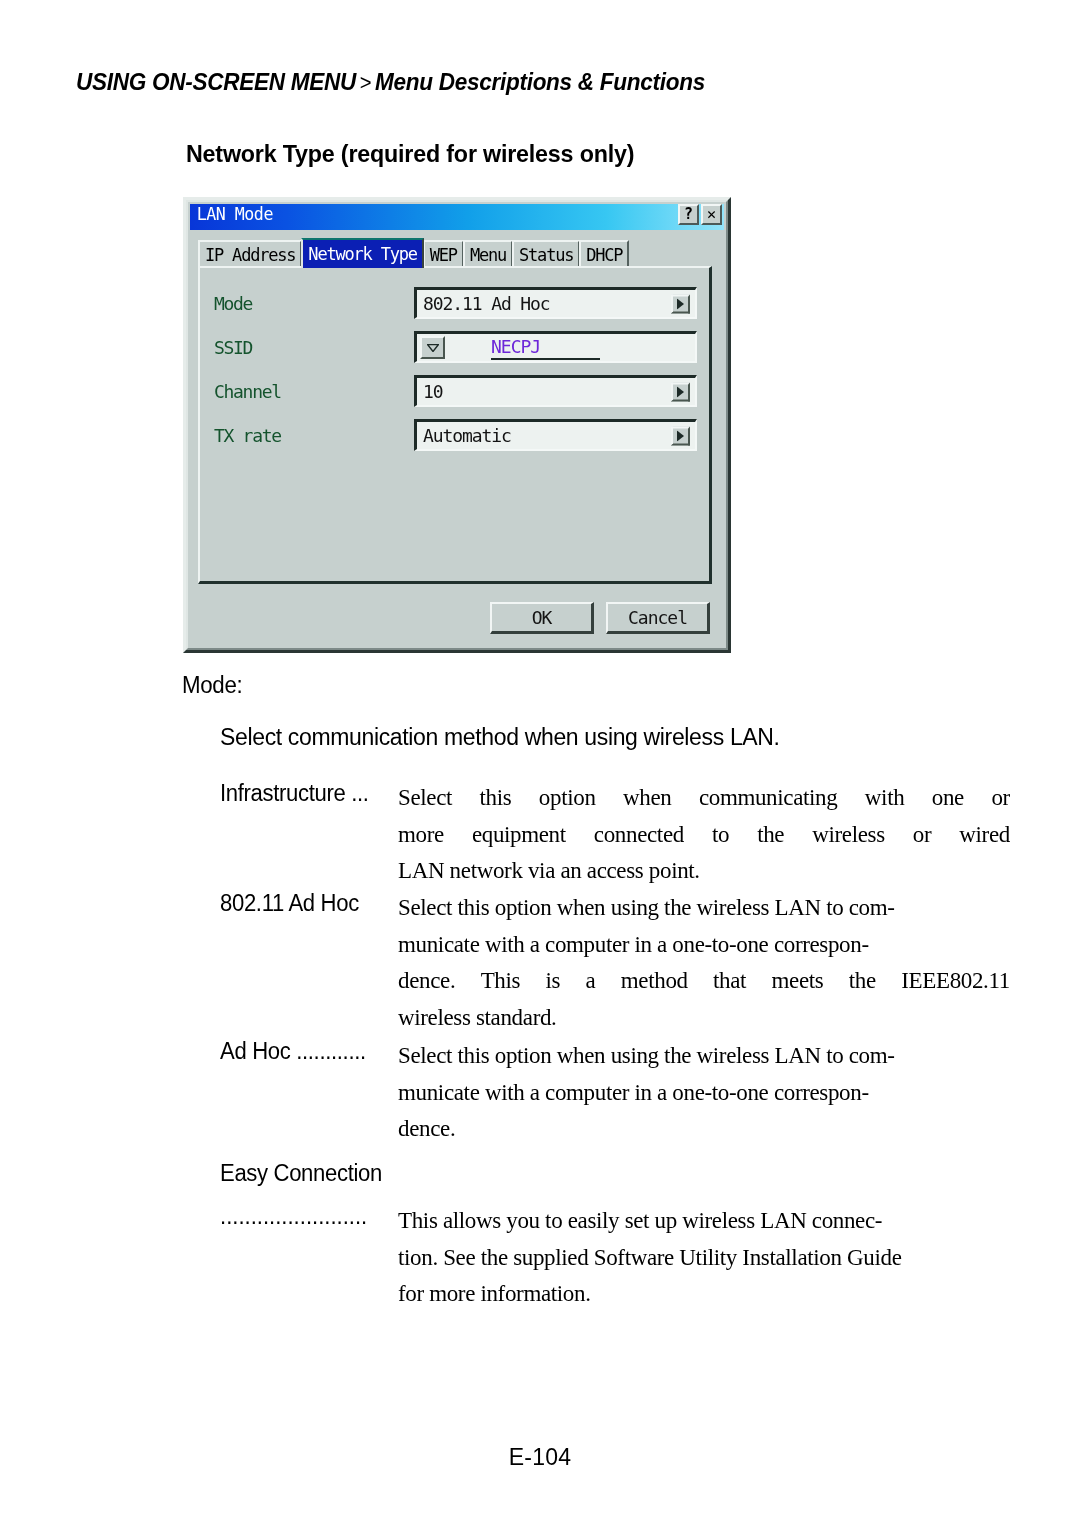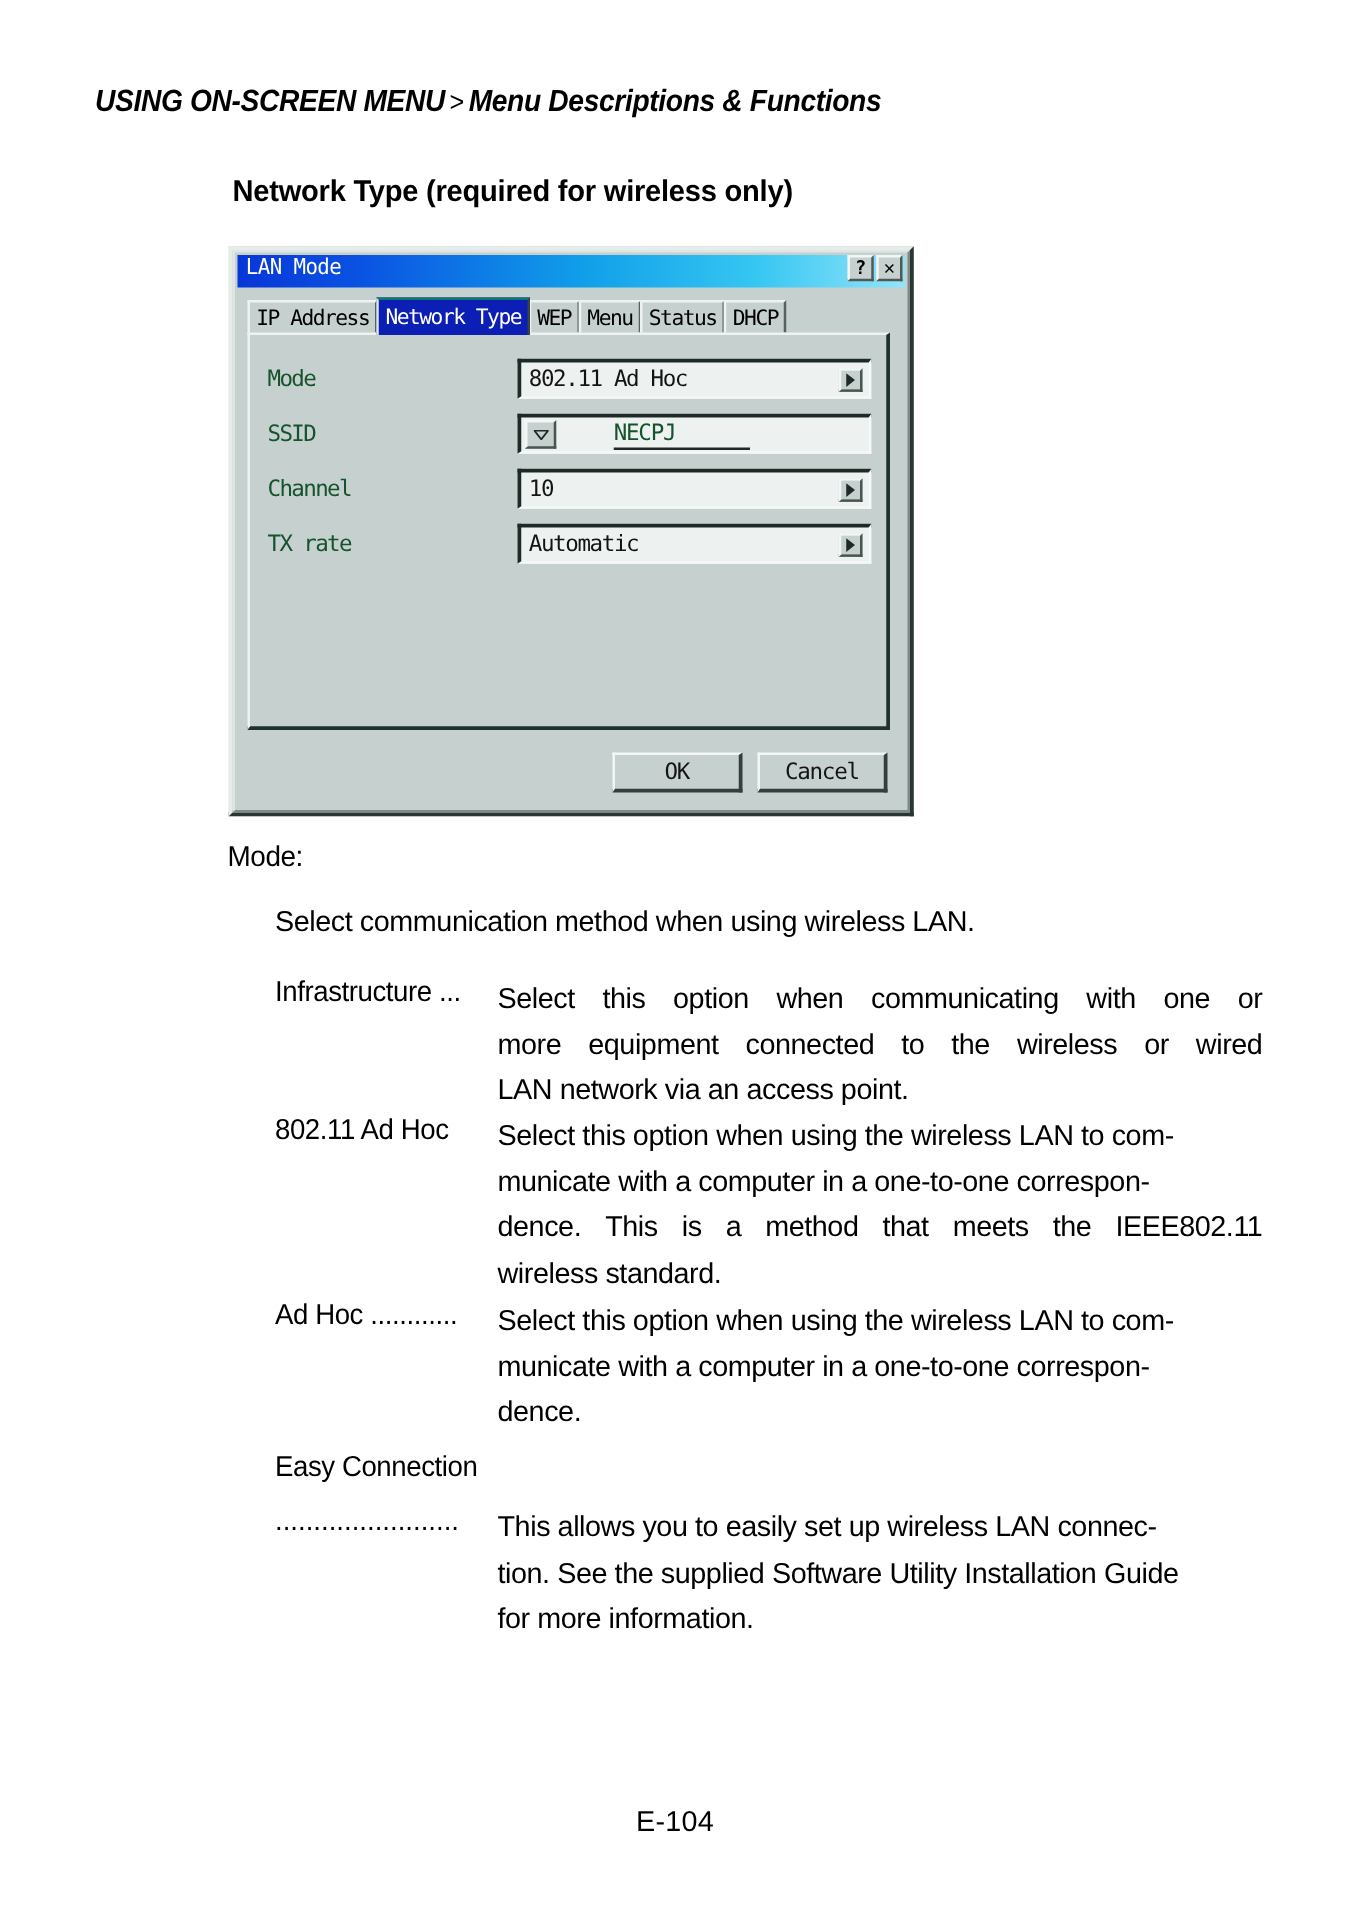--- a/index.html
+++ b/index.html
@@ -236,21 +236,21 @@
     display: flex;
     align-items: center;
     justify-content: center;
     margin-left: 1px;
     flex: none;
   }
   .ssid-text {
     font-family: "DejaVu Sans Mono", monospace;
     font-size: 18px;
     letter-spacing: -1px;
-    color: #14532d;
+    color: #6d28d9;
     margin-left: 46px;
     border-bottom: 2px solid #1d2a27;
     padding: 0 60px 1px 0;
     white-space: nowrap;
   }
 
   .buttonbar {
     position: absolute;
     right: 18px;
     bottom: 16px;
@@ -305,20 +305,21 @@
   }
   .defrow .desc {
     position: absolute;
     left: 398px;
     top: 0;
     width: 612px;
     font-size: 23px;
     letter-spacing: -0.35px;
     line-height: 36.5px;
     text-align: justify;
+    font-family: Liberation Serif, serif;
   }
   .defrow .desc.nojustify { text-align: left; }
   .desc-line { display: block; white-space: nowrap; }
   .desc-just {
     display: flex;
     justify-content: space-between;
     white-space: nowrap;
   }
 
   .page-number {

